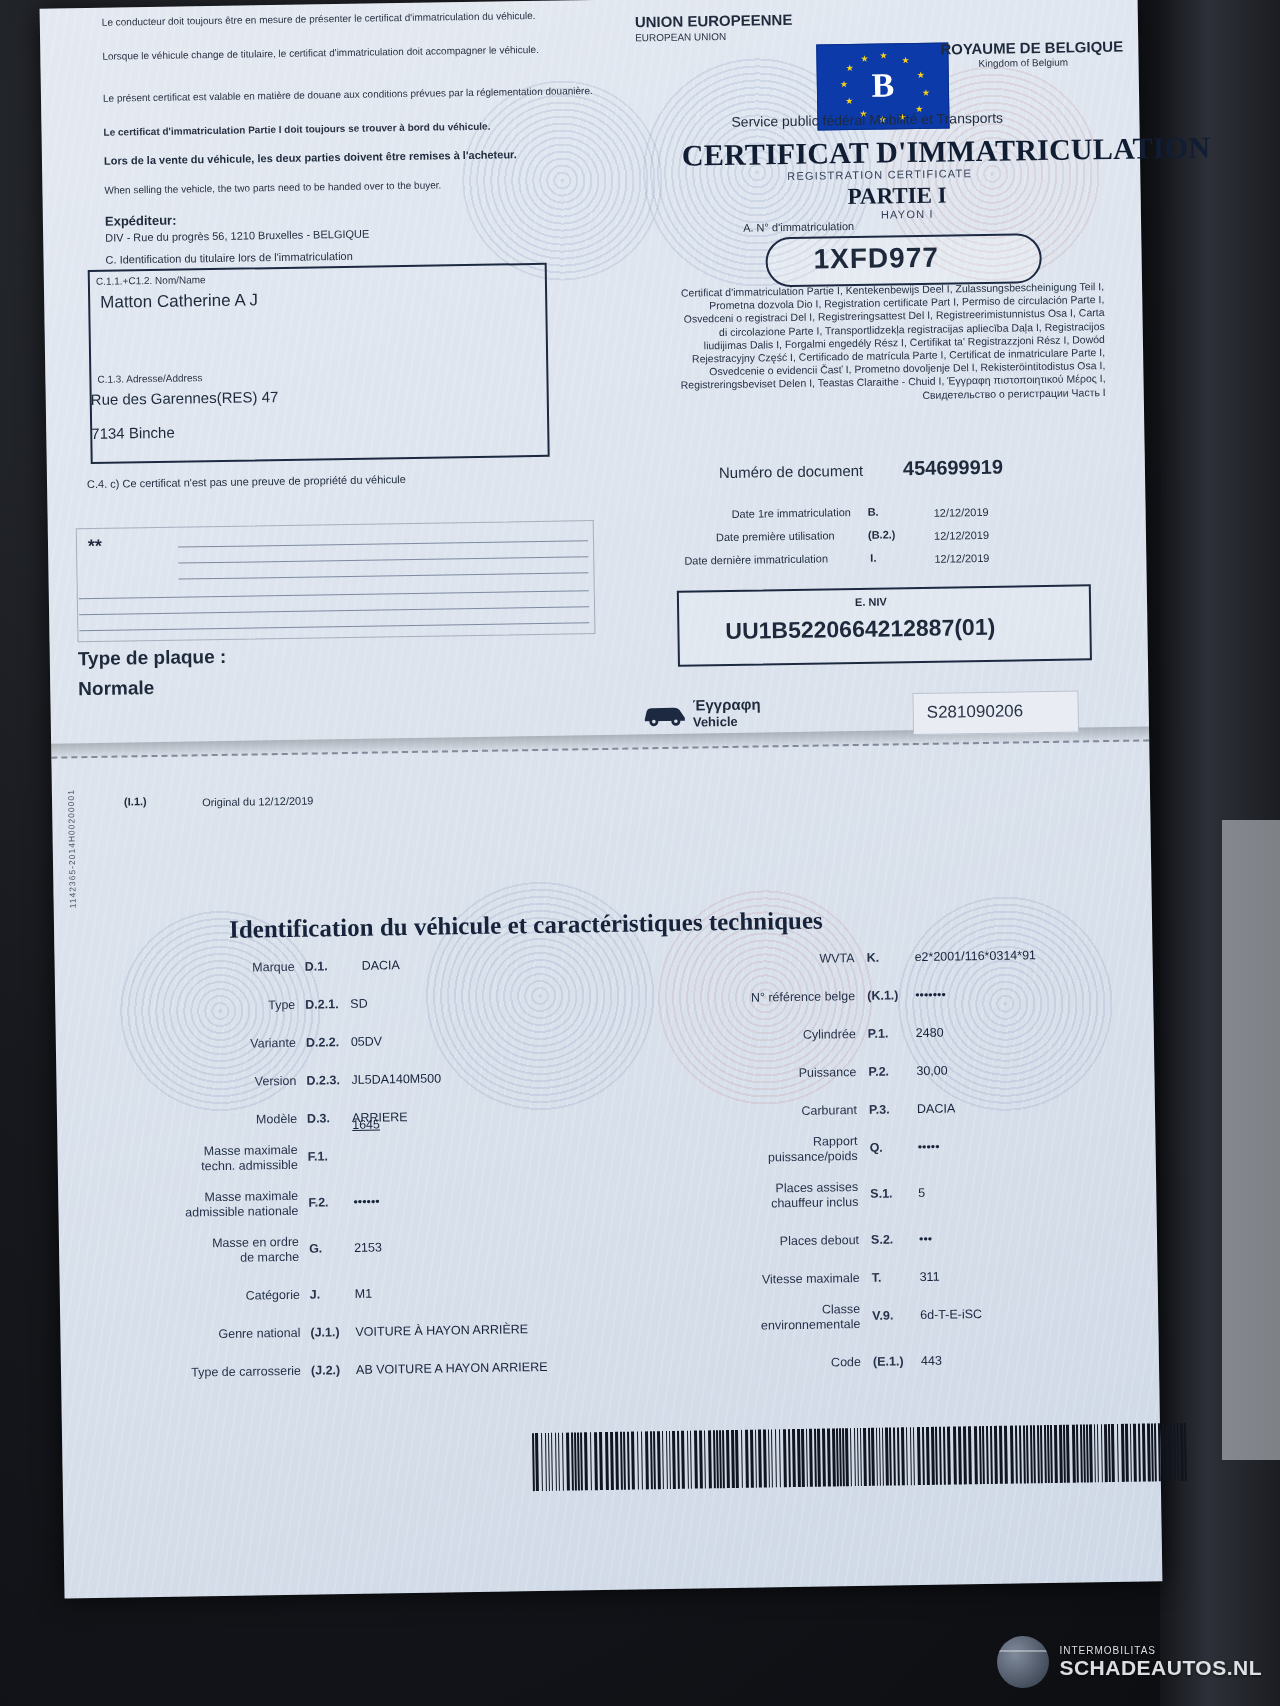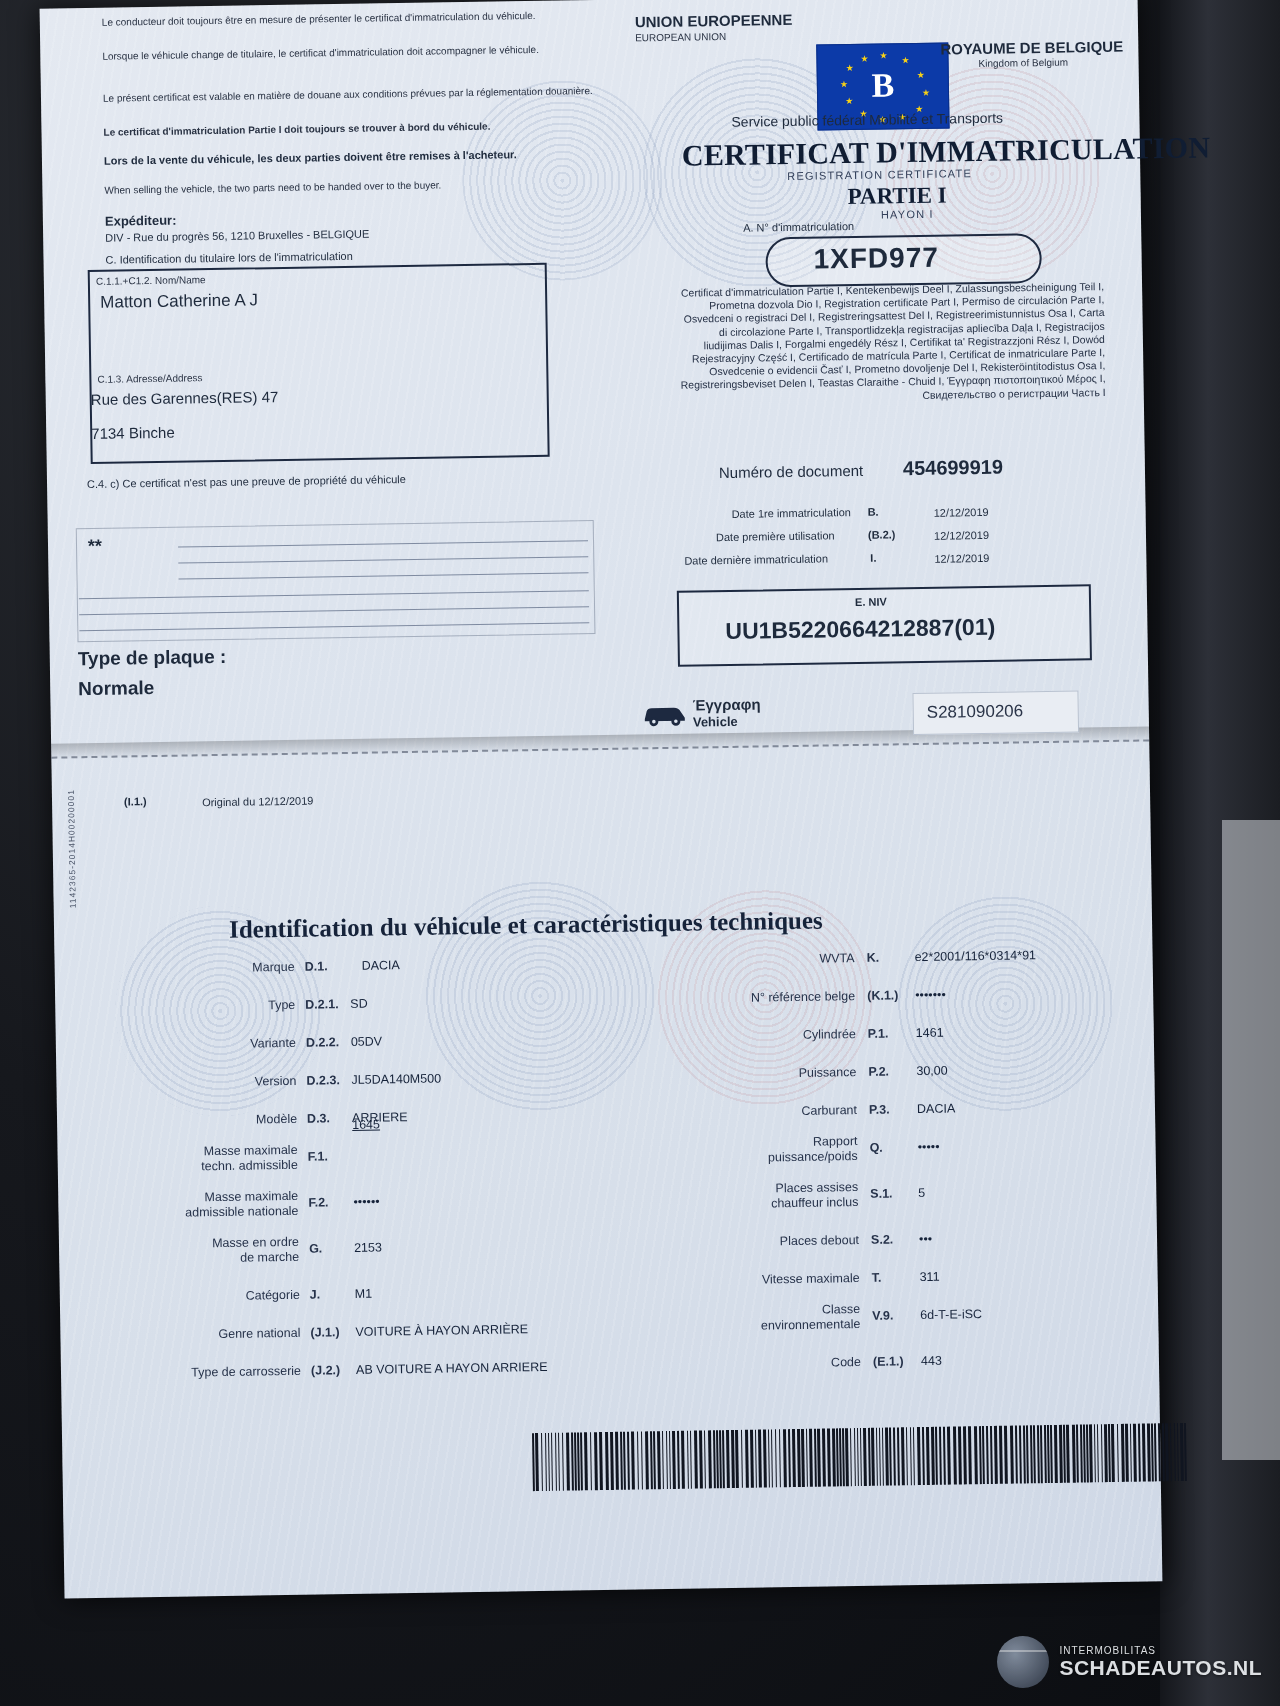--- a/index.html
+++ b/index.html
@@ -304,21 +304,21 @@
 
   <div id="right-fields">
       <div class="t fld-label" style="left: 540px; width: 260px; white-space: pre; line-height: 15px; top: 955px;">WVTA</div>
       <div class="t fld-code" style="left: 812px; top: 955px;">K.</div>
       <div class="t fld-val" style="left: 860px; top: 955px;">e2*2001/116*0314*91</div>
       <div class="t fld-label" style="left: 540px; width: 260px; white-space: pre; line-height: 15px; top: 993px;">N° référence belge</div>
       <div class="t fld-code" style="left: 812px; top: 993px;">(K.1.)</div>
       <div class="t fld-val" style="left: 860px; top: 993px;">•••••••</div>
       <div class="t fld-label" style="left: 540px; width: 260px; white-space: pre; line-height: 15px; top: 1031px;">Cylindrée</div>
       <div class="t fld-code" style="left: 812px; top: 1031px;">P.1.</div>
-      <div class="t fld-val" style="left: 860px; top: 1031px;">1461</div>
+      <div class="t fld-val" style="left: 860px; top: 1031px;">2480</div>
       <div class="t fld-label" style="left: 540px; width: 260px; white-space: pre; line-height: 15px; top: 1069px;">Puissance</div>
       <div class="t fld-code" style="left: 812px; top: 1069px;">P.2.</div>
       <div class="t fld-val" style="left: 860px; top: 1069px;">30,00</div>
       <div class="t fld-label" style="left: 540px; width: 260px; white-space: pre; line-height: 15px; top: 1107px;">Carburant</div>
       <div class="t fld-code" style="left: 812px; top: 1107px;">P.3.</div>
       <div class="t fld-val" style="left: 860px; top: 1107px;">DACIA</div>
       <div class="t fld-label" style="left: 540px; width: 260px; white-space: pre; line-height: 15px; top: 1138px;">Rapport
 puissance/poids</div>
       <div class="t fld-code" style="left: 812px; top: 1145px;">Q.</div>
       <div class="t fld-val" style="left: 860px; top: 1145px;">•••••</div>

